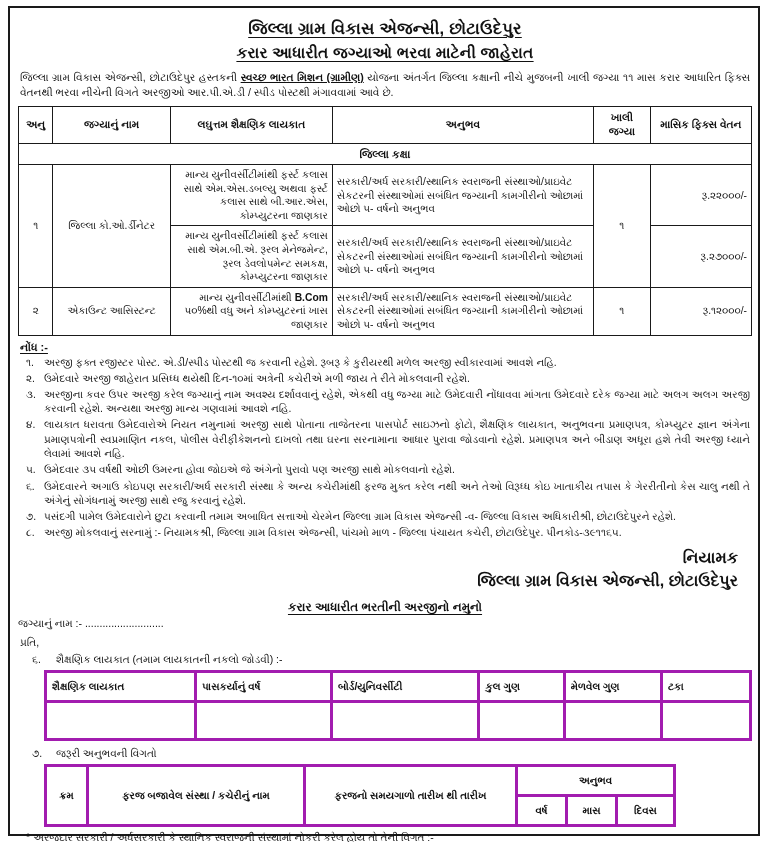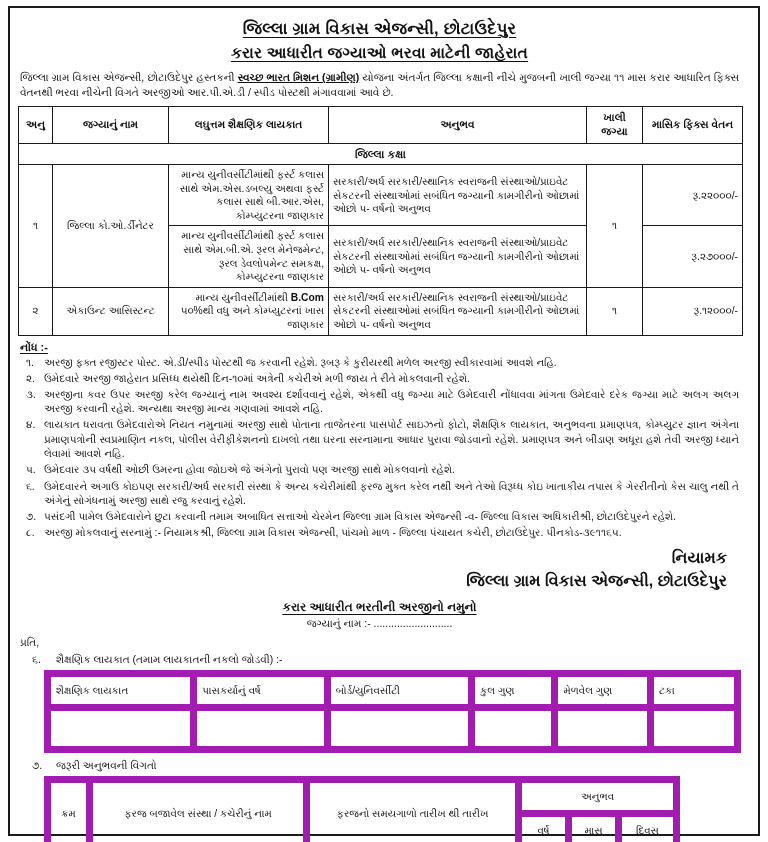--- a/index.html
+++ b/index.html
@@ -25,21 +25,21 @@
     position: absolute;
     left: 8px;
     top: 6px;
     right: 8px;
     bottom: 6px;
     border: 2px solid #1a1a1a;
     box-sizing: border-box;
     padding: 0;
   }
   .inner {
-    padding: 6px 17px 0 8px;
+    padding: 6px 6px 0 8px;
     box-sizing: border-box;
     height: 100%;
   }
 
   
   .title-block {
     text-align: center;
     padding: 2px 0 4px 0;
   }
   .title-1, .title-2 {
@@ -143,21 +143,21 @@
   
   .form-title {
     text-align: center;
     font-size: 12px;
     font-weight: bold;
     text-decoration: underline;
     text-underline-offset: 3px;
     padding: 7px 0 3px 0;
   }
   .form-sub {
-    text-align: center;
+    text-align: left;
     font-size: 10.5px;
     padding-bottom: 4px;
   }
   .form-line {
     font-size: 10.5px;
     line-height: 1.6;
     padding: 0 2px;
   }
   .field-row {
     display: flex;
@@ -180,24 +180,24 @@
   }
   .num-head .n { flex: 0 0 24px; }
 
   table.form-tbl {
     border-collapse: collapse;
     table-layout: fixed;
     font-size: 10.3px;
     margin: 1px 0 3px 26px;
   }
   table.form-tbl td, table.form-tbl th {
-    border: 7px solid #a21caf;
+    border: 3px solid #a21caf;
     padding: 4px 5px;
     text-align: left;
-    font-weight: normal;
+    font-weight: bold;
     vertical-align: middle;
   }
   table.form-tbl thead th { height: 19px; }
   table.form-tbl tbody td { height: 27px; }
   table.form-tbl th.ctr, table.form-tbl td.ctr { text-align: center; }
 
   .note-star {
     font-size: 10.4px;
     padding: 2px 2px 1px 8px;
   }

